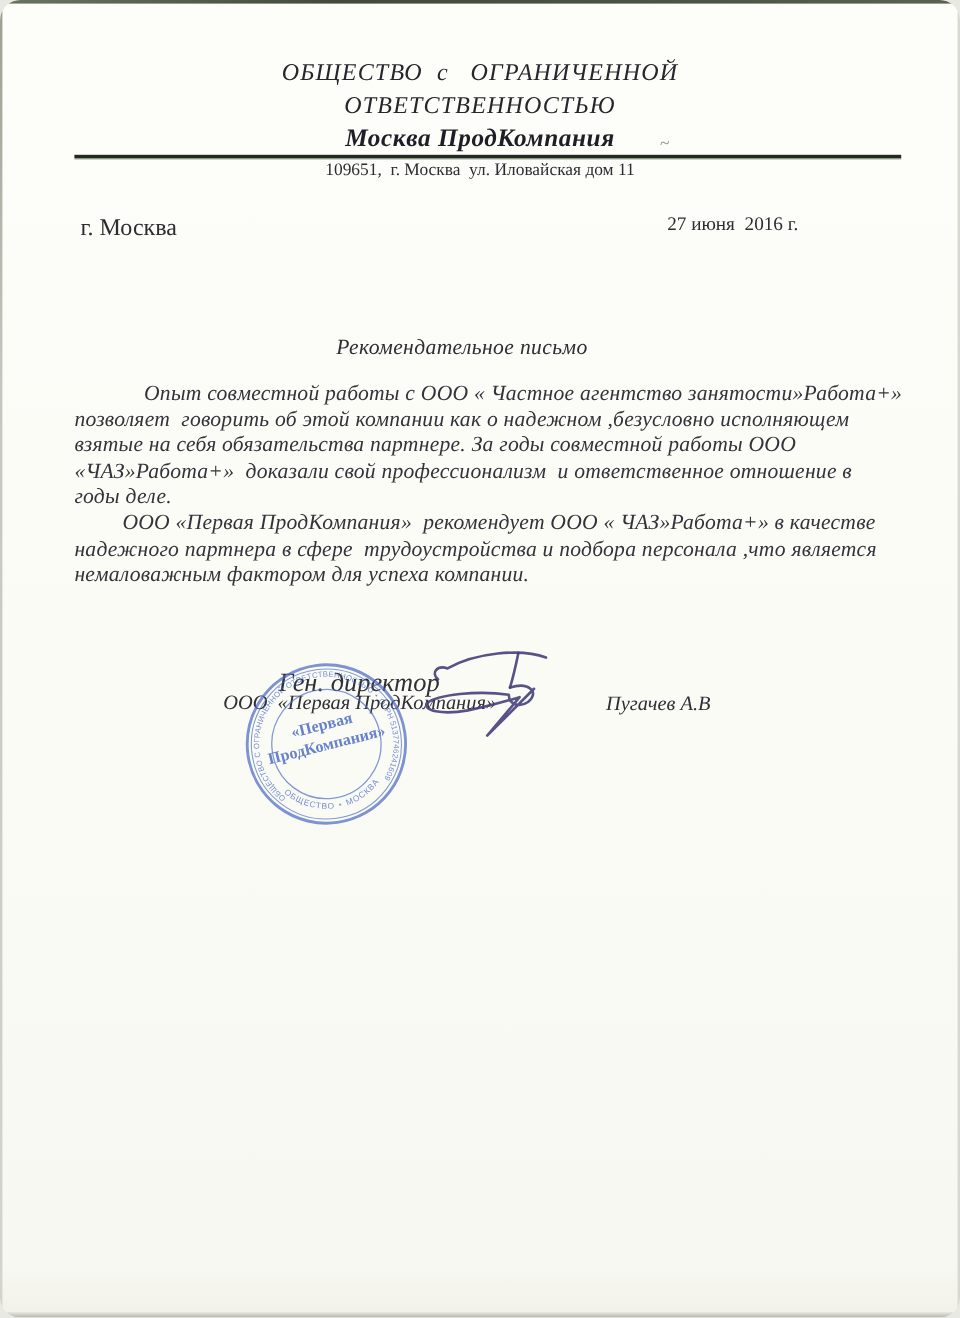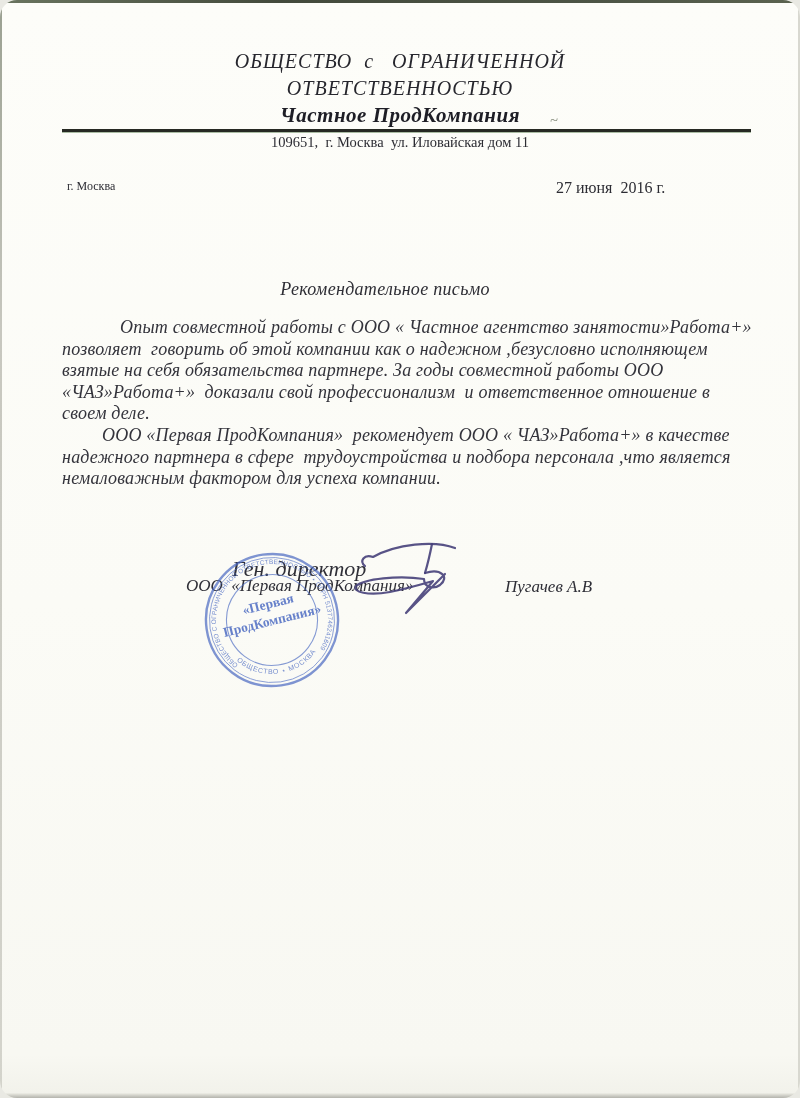--- a/index.html
+++ b/index.html
@@ -32,21 +32,21 @@
              background:rgba(70,110,60,.45); }
 
   .addr { position:absolute; top:134px; left:20px; width:760px; text-align:center;
           font-size:14.5px; line-height:17px; color:#2c2c33; white-space:pre; }
   .ids  { position:absolute; top:151px; left:20px; width:760px; text-align:center;
           font-size:14px;  color:#2c2c33; }
 
   .artifact { position:absolute; top:112px; left:550px; font-size:15px; color:#8b9282;
           transform:rotate(-8deg); }
 
-  .city { position:absolute; top:179px; left:67px;  font-size:12px; color:#2c2c33; }
+  .city { position:absolute; top:179px; left:67px;  font-size:20px; color:#2c2c33; }
   .date { position:absolute; top:179px; left:556px; font-size:16px; color:#2c2c33; white-space:pre; }
 
   .title { position:absolute; top:279px; left:0; width:770px; text-align:center;
            font-style:italic; font-size:18px; letter-spacing:.3px; color:#2e2e35; }
 
   .body-block { position:absolute; top:317px; left:62px; width:706px; }
   .bodyline { font-style:italic; font-size:18px; line-height:21.6px; letter-spacing:.2px;
               white-space:pre; color:#33333b; }
   .ind1 { padding-left:58px; }
   .ind2 { padding-left:40px; }
@@ -64,40 +64,40 @@
 <div class="scan">
 
   <div class="edge-top"></div>
   <div class="edge-left"></div>
   <div class="edge-right"></div>
   <div class="edge-bottom"></div>
 
   <div class="header">
     <div class="h-line">ОБЩЕСТВО  с   ОГРАНИЧЕННОЙ</div>
     <div class="h-line">ОТВЕТСТВЕННОСТЬЮ</div>
-    <div class="h-company">Частное ПродКомпания</div>
+    <div class="h-company">Москва ПродКомпания</div>
   </div>
 
   <div class="divider"></div>
 
   <div class="addr">109651,  г. Москва  ул. Иловайская дом 11</div>
 
   <div class="artifact">~</div>
 
   <div class="city">г. Москва</div>
   <div class="date">27 июня  2016 г.</div>
 
   <div class="title">Рекомендательное письмо</div>
 
   <div class="body-block">
     <div class="bodyline ind1">Опыт совместной работы с ООО « Частное агентство занятости»Работа+»</div>
     <div class="bodyline">позволяет  говорить об этой компании как о надежном ,безусловно исполняющем</div>
     <div class="bodyline">взятые на себя обязательства партнере. За годы совместной работы ООО</div>
     <div class="bodyline">«ЧАЗ»Работа+»  доказали свой профессионализм  и ответственное отношение в</div>
-    <div class="bodyline">своем деле.</div>
+    <div class="bodyline">годы деле.</div>
     <div class="bodyline ind2">ООО «Первая ПродКомпания»  рекомендует ООО « ЧАЗ»Работа+» в качестве</div>
     <div class="bodyline">надежного партнера в сфере  трудоустройства и подбора персонала ,что является</div>
     <div class="bodyline">немаловажным фактором для успеха компании.</div>
   </div>
 
   <div class="sig-role1">Ген. директор</div>
   <div class="sig-role2">ООО  «Первая ПродКомпания»</div>
   <div class="sig-name">Пугачев А.В</div>
 
   <svg class="stamp-svg" width="142" height="142" viewBox="-71 -71 142 142" xmlns="http://www.w3.org/2000/svg">

